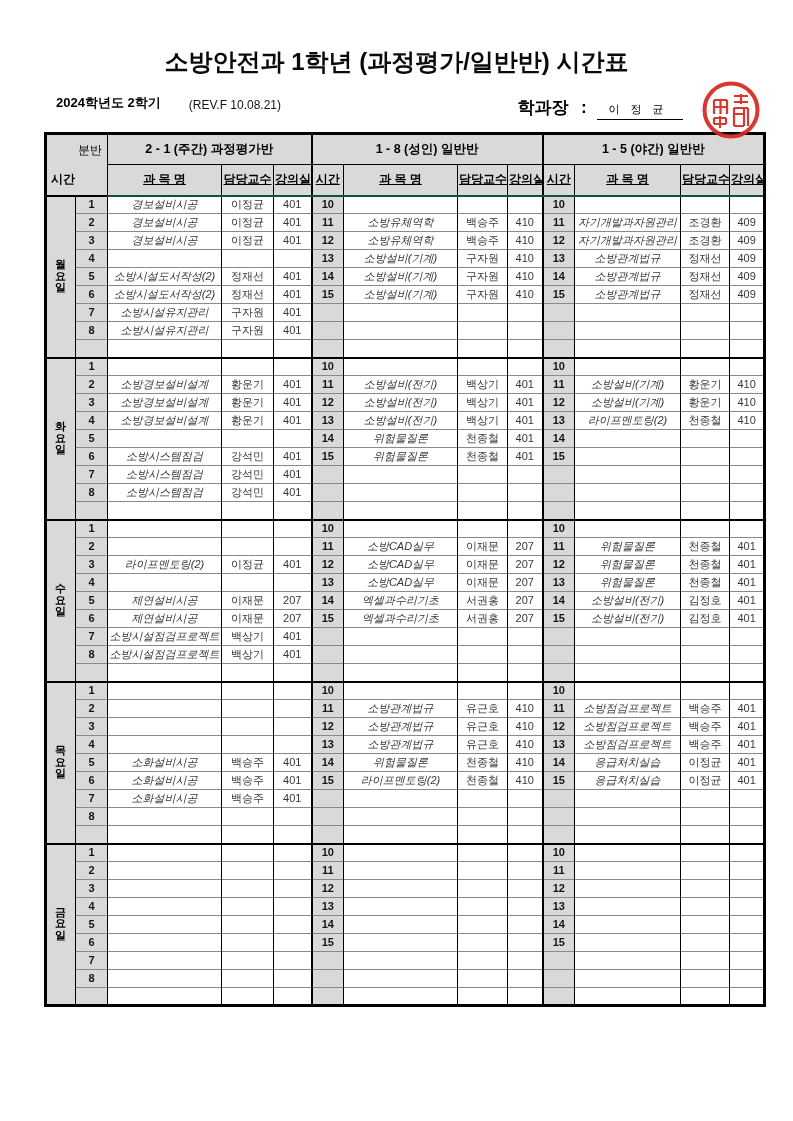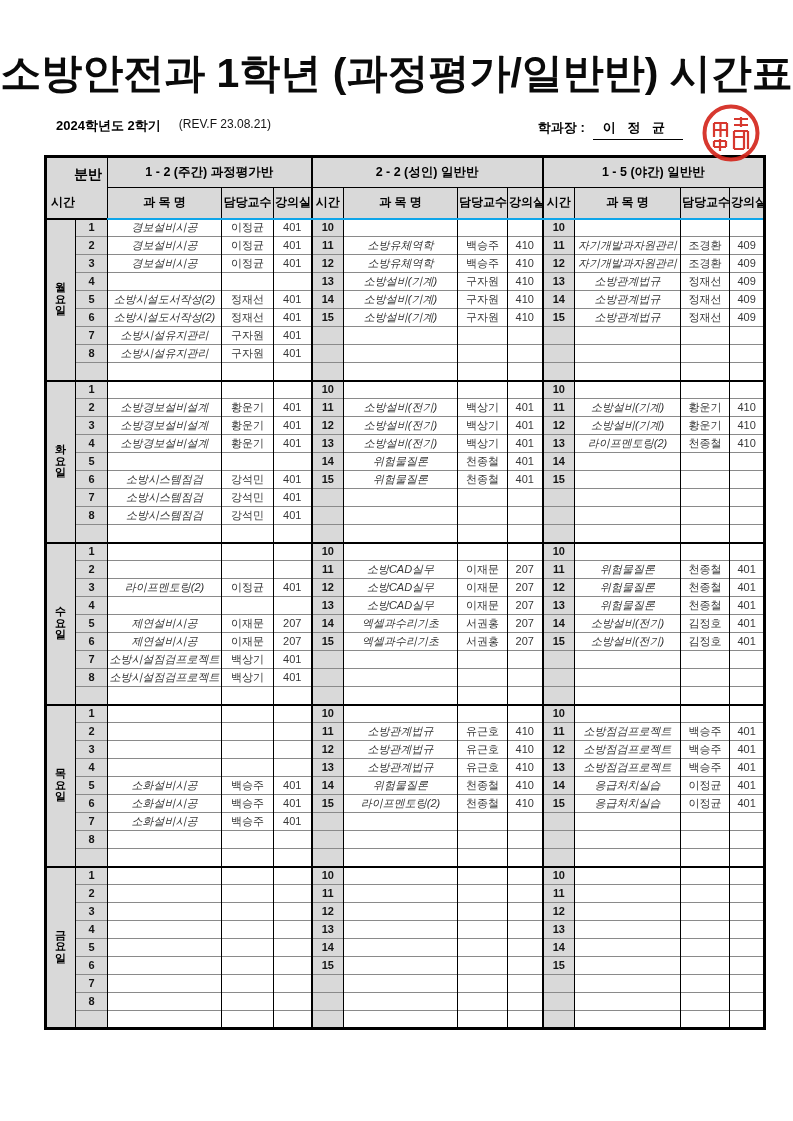--- a/index.html
+++ b/index.html
@@ -3,58 +3,58 @@
 <meta charset="utf-8">
 <style>
   * { margin:0; padding:0; box-sizing:border-box; }
   html,body { background:#888; }
   .page {
     width:793px; height:1121px; background:#ffffff; position:relative;
     font-family:"Liberation Sans","DejaVu Sans",sans-serif; color:#000;
     margin:0 auto; overflow:hidden;
   }
   .doc-title {
-    padding-top:46px; text-align:center; font-size:41px; font-weight:bold;
+    padding-top:46px; text-align:center; font-size:24px; font-weight:bold;
     letter-spacing:0px; color:#0a0a0a; white-space:nowrap;
   }
   .meta-row {
     position:relative; margin:16px 44px 0 44px; height:34px;
     display:flex; justify-content:space-between; align-items:flex-start;
   }
-  .meta-left { display:flex; align-items:flex-start; gap:18px; padding-left:12px; }
+  .meta-left { display:flex; align-items:flex-end; gap:28px; padding-left:12px; }
   .semester { font-size:13px; font-weight:bold; }
   .revision { font-size:12px; color:#141414; }
   .meta-right { display:flex; align-items:baseline; padding-right:66px; padding-top:2px; }
-  .dept-label { font-size:13px; font-weight:bold; margin-right:8px; }
+  .dept-label { font-size:17px; font-weight:bold; margin-right:8px;font-family:Liberation Mono, monospace; }
   .dept-name {
-    font-size:13px; font-weight:bold; letter-spacing:4px;
+    font-size:11px; font-weight:normal; letter-spacing:4px;
     border-bottom:1.5px solid #000; padding:0 14px 2px 10px; min-width:86px; text-align:center;
   }
   .stamp { position:absolute; right:-12px; top:-14px; width:60px; height:60px; z-index:5; opacity:.92; }
 
   table.tt {
     margin:4px 0 0 44px; width:719px; border-collapse:collapse; table-layout:fixed;
     border:3px solid #000;
   }
   .tt th, .tt td {
     border:1px solid #000; padding:0 1px; text-align:center; vertical-align:middle;
     overflow:hidden; white-space:nowrap; line-height:1.05;
   }
   .tt thead th { background:#d9d9d9; font-size:12px; font-weight:bold; }
   .tt .gtitle { height:31px; font-size:12.5px; }
   .tt .sub { height:31px; }
-  .tt thead tr:last-child th { border-bottom:2px solid #0ea5e9; }
+  .tt thead tr:last-child th { border-bottom:2px solid #14532d;text-decoration:underline; }
 
   .corner {
     position:relative; width:62px;
     background:
       linear-gradient(to bottom right, rgba(0,0,0,0) calc(50% - 1px), #000 50%, rgba(0,0,0,0) calc(50% + 1px)),
       #d9d9d9;
   }
-  .corner .c-top { position:absolute; top:9px; right:5px; font-size:14px; font-weight:bold; }
+  .corner .c-top { position:absolute; top:9px; right:5px; font-size:12px; font-weight:normal; }
   .corner .c-bot { position:absolute; bottom:9px; left:4px; font-size:12px; font-weight:bold; }
 
   .tt tbody td { height:18px; border-top:1.5px solid #8a8a8a; border-bottom:0; font-size:11px; }
   .tt tbody tr:first-child td { border-top:2.5px solid #000; }
   .day-cell {
     background:#d9d9d9; font-weight:bold; font-size:12.5px; white-space:pre-line !important;
     line-height:1.55; letter-spacing:1px;
   }
   .period-cell { background:#d9d9d9; font-weight:bold; color:#141414; }
   .subject-cell, .teacher-cell, .room-cell { color:#373737; background:#fff; }
@@ -64,21 +64,21 @@
 </head>
 <body>
 
 <div class="page">
 
   <div class="doc-title">소방안전과 1학년 (과정평가/일반반) 시간표</div>
 
   <div class="meta-row">
     <div class="meta-left">
       <span class="semester">2024학년도 2학기</span>
-      <span class="revision">(REV.F 23.08.21)</span>
+      <span class="revision">(REV.F 10.08.21)</span>
     </div>
     <div class="meta-right">
       <span class="dept-label">학과장 :</span>
       <span class="dept-name">이 정 균</span>
       <svg class="stamp" viewBox="0 0 60 60">
         <g fill="none" stroke="#d4281e" stroke-width="2.2">
           <circle cx="30" cy="30" r="26.5" stroke-width="4"></circle>
           <path d="M13 20 h13 M13 27 h13 M13 20 v14 M26 20 v14 M19.5 20 v14"></path>
           <path d="M33 16 h14 M33 22 h14 M40 14 v10"></path>
           <path d="M33 28 h14 M33 34 h10 M33 28 v18 M43 28 v18 M33 46 h10"></path>
@@ -104,22 +104,22 @@
         <col style="width:106px">
         <col style="width:49px">
         <col style="width:35px">
     </colgroup>
     <thead>
       <tr>
         <th class="corner" colspan="2" rowspan="2">
           <span class="c-top">분반</span>
           <span class="c-bot">시간</span>
         </th>
-        <th class="gtitle" colspan="3">1 - 2 (주간) 과정평가반</th>
-        <th class="gtitle gsep" colspan="4">2 - 2 (성인) 일반반</th>
+        <th class="gtitle" colspan="3">2 - 1 (주간) 과정평가반</th>
+        <th class="gtitle gsep" colspan="4">1 - 8 (성인) 일반반</th>
         <th class="gtitle gsep" colspan="4">1 - 5 (야간) 일반반</th>
       </tr>
       <tr>
         <th class="sub">과 목 명</th>
         <th class="sub">담당교수</th>
         <th class="sub">강의실</th>
         <th class="sub gsep">시간</th>
         <th class="sub">과 목 명</th>
         <th class="sub">담당교수</th>
         <th class="sub">강의실</th>

